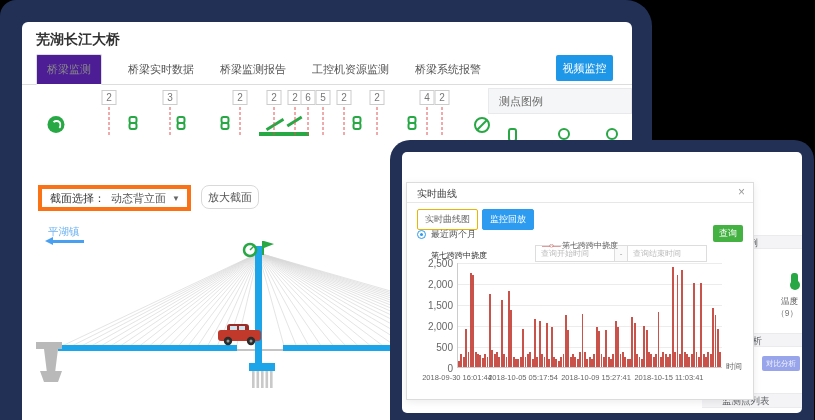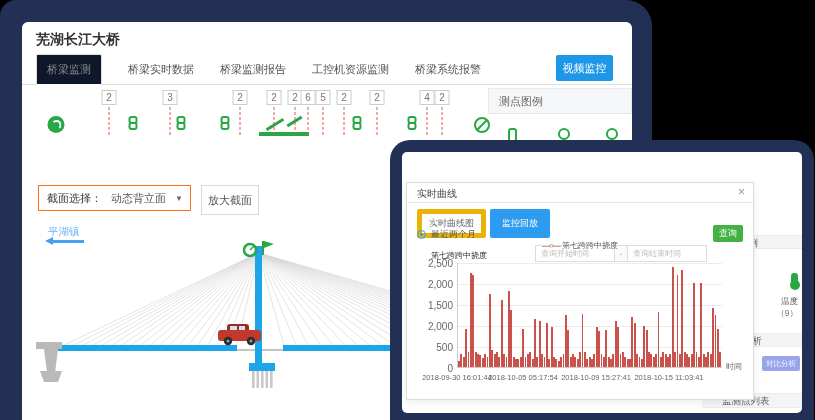--- a/index.html
+++ b/index.html
@@ -5,21 +5,21 @@
   html,body{margin:0;padding:0;background:#000;}
   *{box-sizing:border-box;font-family:"Liberation Sans","DejaVu Sans",sans-serif;}
   .stage{position:relative;width:815px;height:420px;overflow:hidden;background:#000;}
 
   
   .main-frame{position:absolute;left:0;top:0;width:652px;height:420px;background:#213054;border-radius:16px 26px 0 0;}
   .main-window{position:absolute;left:22px;top:22px;width:610px;height:398px;background:#fff;border-radius:6px 6px 0 0;overflow:hidden;}
   .win-title{position:absolute;left:14px;top:9px;font-size:14px;font-weight:bold;color:#333;}
   .tabbar{position:absolute;left:0;top:36px;width:100%;height:27px;border-bottom:1px solid #ddd;display:flex;align-items:flex-end;padding-left:14px;}
   .tab{margin-right:26px;font-size:11px;color:#555;padding:7px 0;cursor:pointer;white-space:nowrap;}
-  .tab.active{border:1px solid #ddd;border-bottom:1px solid #fff;margin-bottom:-1px;padding:7px 10px;border-radius:2px 2px 0 0;background:#0f172a;color:#888;}
+  .tab.active{border:1px solid #ddd;border-bottom:1px solid #fff;margin-bottom:-1px;padding:7px 10px;border-radius:2px 2px 0 0;background:#4c1d95;color:#888;}
   .video-btn{position:absolute;right:19px;top:33px;width:57px;height:26px;background:#1e97e8;color:#fff;border:none;border-radius:2px;font-size:11px;cursor:pointer;}
 
   
   .sensor-row{position:absolute;left:14px;top:68px;width:450px;height:78px;}
   .s-badge{position:absolute;top:0;transform:translateX(-50%);min-width:15px;height:15px;line-height:13px;padding:0 2px;border:1px solid #ccc;background:#fff;color:#777;font-size:10px;text-align:center;}
   .s-dash{position:absolute;top:17px;height:28px;width:0;border-left:1px dashed #e25252;transform:translateX(-50%);}
   .s-ico{position:absolute;transform:translateX(-50%);}
   .s-plumb{top:26px;width:17px;height:17px;background:#27a845;border-radius:50%;}
   .s-plumb::after{content:"";position:absolute;left:4px;top:4px;width:6px;height:6px;border:2px solid #fff;border-radius:50%;border-bottom-color:transparent;border-left-color:transparent;}
   .s-chain{top:26px;width:11px;height:18px;}
@@ -33,25 +33,25 @@
   .s-noentry{top:27px;width:16px;height:16px;border:2px solid #27a845;border-radius:50%;}
   .s-noentry::after{content:"";position:absolute;left:-1px;top:5px;width:14px;height:2px;background:#27a845;transform:rotate(-45deg);}
 
   
   .legend-head{position:absolute;left:466px;top:66px;width:144px;height:26px;background:#f5f6f7;border:1px solid #e9e9ec;font-size:11px;color:#666;line-height:24px;padding-left:10px;}
   .legend-icons{position:absolute;left:466px;top:104px;width:144px;height:20px;}
   .li-chain{position:absolute;left:20px;top:2px;width:9px;height:14px;border:2px solid #27a845;border-radius:3px;}
   .li-circ{position:absolute;top:2px;width:12px;height:12px;border:2px solid #27a845;border-radius:50%;}
 
   
-  .sec-box{position:absolute;left:16px;top:163px;width:153px;height:26px;border:1px solid #f97316;display:flex;align-items:center;font-size:11px;color:#333;}
+  .sec-box{position:absolute;left:16px;top:163px;width:153px;height:26px;border:4px solid #f97316;display:flex;align-items:center;font-size:11px;color:#333;}
   .sec-label{padding-left:8px;}
   .sec-value{flex:1;text-align:center;color:#555;cursor:pointer;}
   .caret{font-size:8px;color:#666;padding-right:7px;}
-  .zoom-btn{position:absolute;left:179px;top:163px;width:58px;height:30px;background:#fff;border:1px solid #d9d9d9;font-size:11px;color:#555;border-radius:0;cursor:pointer;}
+  .zoom-btn{position:absolute;left:179px;top:163px;width:58px;height:24px;background:#fff;border:1px solid #d9d9d9;font-size:11px;color:#555;border-radius:8px;cursor:pointer;}
 
   
   .place-label{position:absolute;left:26px;top:203px;font-size:10.5px;color:#6fb5f3;}
   .place-arrow{position:absolute;left:30px;top:218px;width:32px;height:3px;background:#4aa0f0;}
   .place-arrow::before{content:"";position:absolute;left:-7px;top:-3px;width:0;height:0;border-top:4.5px solid transparent;border-bottom:4.5px solid transparent;border-right:8px solid #4aa0f0;}
   .bridge-svg{position:absolute;left:0;top:218px;}
 
   
   .second-frame{position:absolute;left:390px;top:140px;width:424px;height:280px;background:#213054;border-radius:20px 20px 0 0;}
   .second-window{position:absolute;left:12px;top:12px;width:400px;height:261px;background:#fff;border-radius:5px;overflow:hidden;}
@@ -65,21 +65,21 @@
   .thermo::after{content:"";position:absolute;left:-1.5px;bottom:-4px;width:10px;height:10px;background:#28a745;border-radius:50%;}
   .temp-label{font-size:8.5px;color:#555;margin-top:6px;}
   .temp-count{font-size:8.5px;color:#777;}
   .compare-btn{position:absolute;left:360px;top:204px;width:38px;height:15px;background:#98a5ea;border:none;border-radius:2px;color:#f0f2ff;font-size:7.5px;cursor:pointer;padding:0;}
 
   .dialog{position:absolute;left:4px;top:30px;width:348px;height:218px;background:#fff;border:1px solid #dcdcdc;box-shadow:0 2px 8px rgba(0,0,0,.08);z-index:2;}
   .dlg-head{position:relative;height:20px;border-bottom:1px solid #e7e7e7;}
   .dlg-title{position:absolute;left:10px;top:4px;font-size:10px;color:#444;}
   .dlg-close{position:absolute;right:8px;top:2px;font-size:12px;color:#999;cursor:pointer;}
   .dlg-tabs{position:absolute;left:10px;top:26px;display:flex;}
-  .dtab{font-size:9px;padding:3px 7px;margin-right:4px;border:5px solid #eab308;color:#666;border-radius:2px;cursor:pointer;}
+  .dtab{font-size:9px;padding:3px 7px;margin-right:4px;border:1px solid #eab308;color:#666;border-radius:2px;cursor:pointer;}
   .dtab.active{background:#2d9cf0;border-color:#2d9cf0;color:#fff;}
   .radio-row{position:absolute;left:10px;top:45px;display:flex;align-items:center;}
   .radio{width:9px;height:9px;border:1px solid #2d9cf0;border-radius:50%;position:relative;margin-right:5px;}
   .radio::after{content:"";position:absolute;left:2px;top:2px;width:3px;height:3px;background:#2d9cf0;border-radius:50%;}
   .radio-label{font-size:9px;color:#555;}
   .range-row{position:absolute;left:128px;top:42px;display:flex;height:17px;margin-top:20px;}
   .range-row input{width:80px;height:17px;border:1px solid #ddd;font-size:8px;color:#777;padding:0 5px;outline:none;}
   .range-row input::placeholder{color:#bbb;}
   .range-sep{width:12px;height:17px;background:#fafafa;border-top:1px solid #ddd;border-bottom:1px solid #ddd;font-size:8px;color:#999;text-align:center;line-height:16px;}
   .search-btn{position:absolute;left:306px;top:42px;width:30px;height:17px;background:#44b143;border:none;border-radius:2px;color:#fff;font-size:9px;cursor:pointer;padding:0;}

